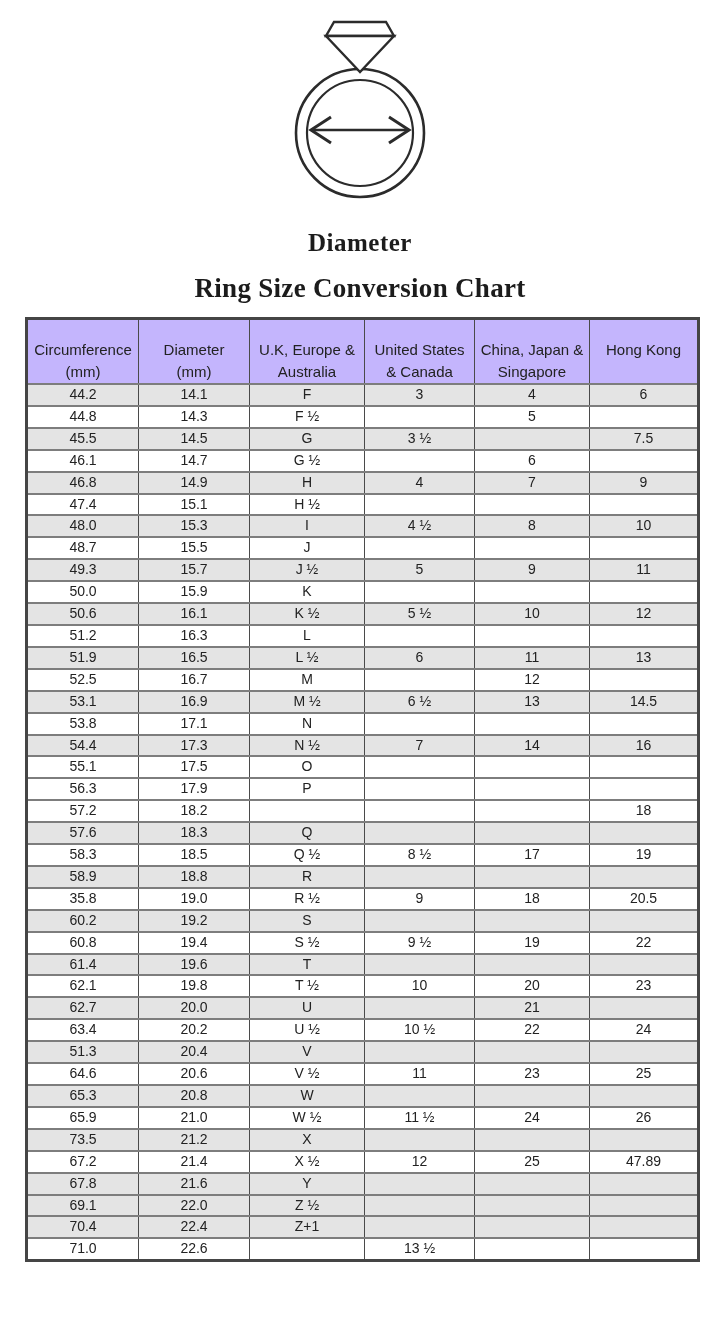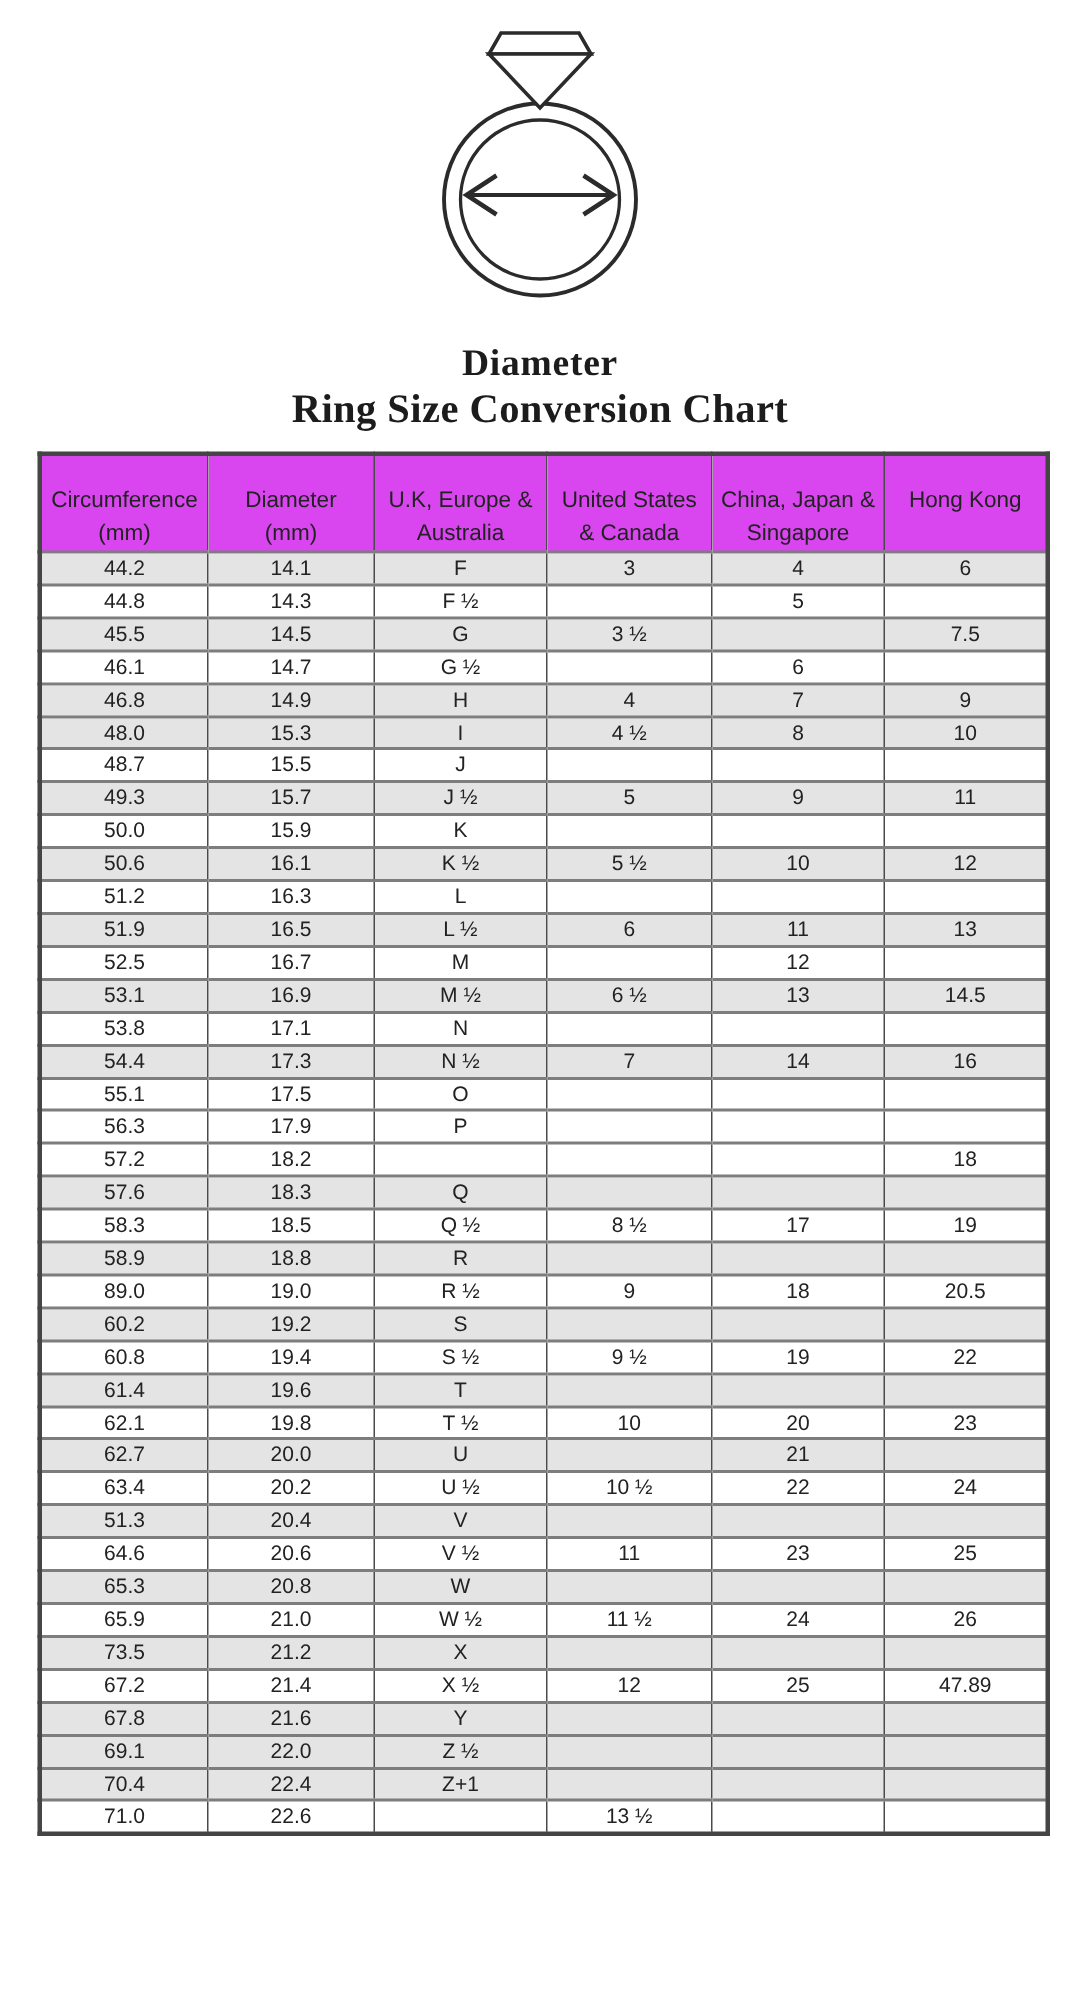--- a/index.html
+++ b/index.html
@@ -23,20 +23,21 @@
     margin-top: 26px;
     text-align: center;
     font-family: "Liberation Serif", serif;
     font-weight: 700;
     font-size: 25px;
     letter-spacing: 0.5px;
     color: #1c1c1c;
   }
 
   .chart-title {
+    margin-top: 16px;
     text-align: center;
     font-family: "Liberation Serif", serif;
     font-weight: 700;
     font-size: 27px;
     letter-spacing: 0.3px;
     color: #1c1c1c;
   }
 
   table.ring-table {
     margin: 13px 0 0 25px;
@@ -57,21 +58,21 @@
     overflow: hidden;
     white-space: nowrap;
   }
   .ring-table thead th {
     font-weight: 400;
     font-size: 15px;
     height: 48px;
     vertical-align: top;
     padding-top: 19px;
     line-height: 22px;
-    background: #d946ef;
+    background: #c4b5fd;
   }
   .ring-table tbody td {
     font-size: 14px;
     height: 19.9px;
     line-height: 19.9px;
     background: #ffffff;
   }
   .ring-table tbody tr.shaded td { background: #e4e4e4; }
 </style>
 </head>
@@ -171,20 +172,28 @@
           <td></td>
         </tr>
         <tr class="shaded">
           <td>46.8</td>
           <td>14.9</td>
           <td>H</td>
           <td>4</td>
           <td>7</td>
           <td>9</td>
         </tr>
+        <tr>
+          <td>47.4</td>
+          <td>15.1</td>
+          <td>H ½</td>
+          <td></td>
+          <td></td>
+          <td></td>
+        </tr>
         <tr class="shaded">
           <td>48.0</td>
           <td>15.3</td>
           <td>I</td>
           <td>4 ½</td>
           <td>8</td>
           <td>10</td>
         </tr>
         <tr>
           <td>48.7</td>
@@ -308,21 +317,21 @@
         </tr>
         <tr class="shaded">
           <td>58.9</td>
           <td>18.8</td>
           <td>R</td>
           <td></td>
           <td></td>
           <td></td>
         </tr>
         <tr>
-          <td>89.0</td>
+          <td>35.8</td>
           <td>19.0</td>
           <td>R ½</td>
           <td>9</td>
           <td>18</td>
           <td>20.5</td>
         </tr>
         <tr class="shaded">
           <td>60.2</td>
           <td>19.2</td>
           <td>S</td>

